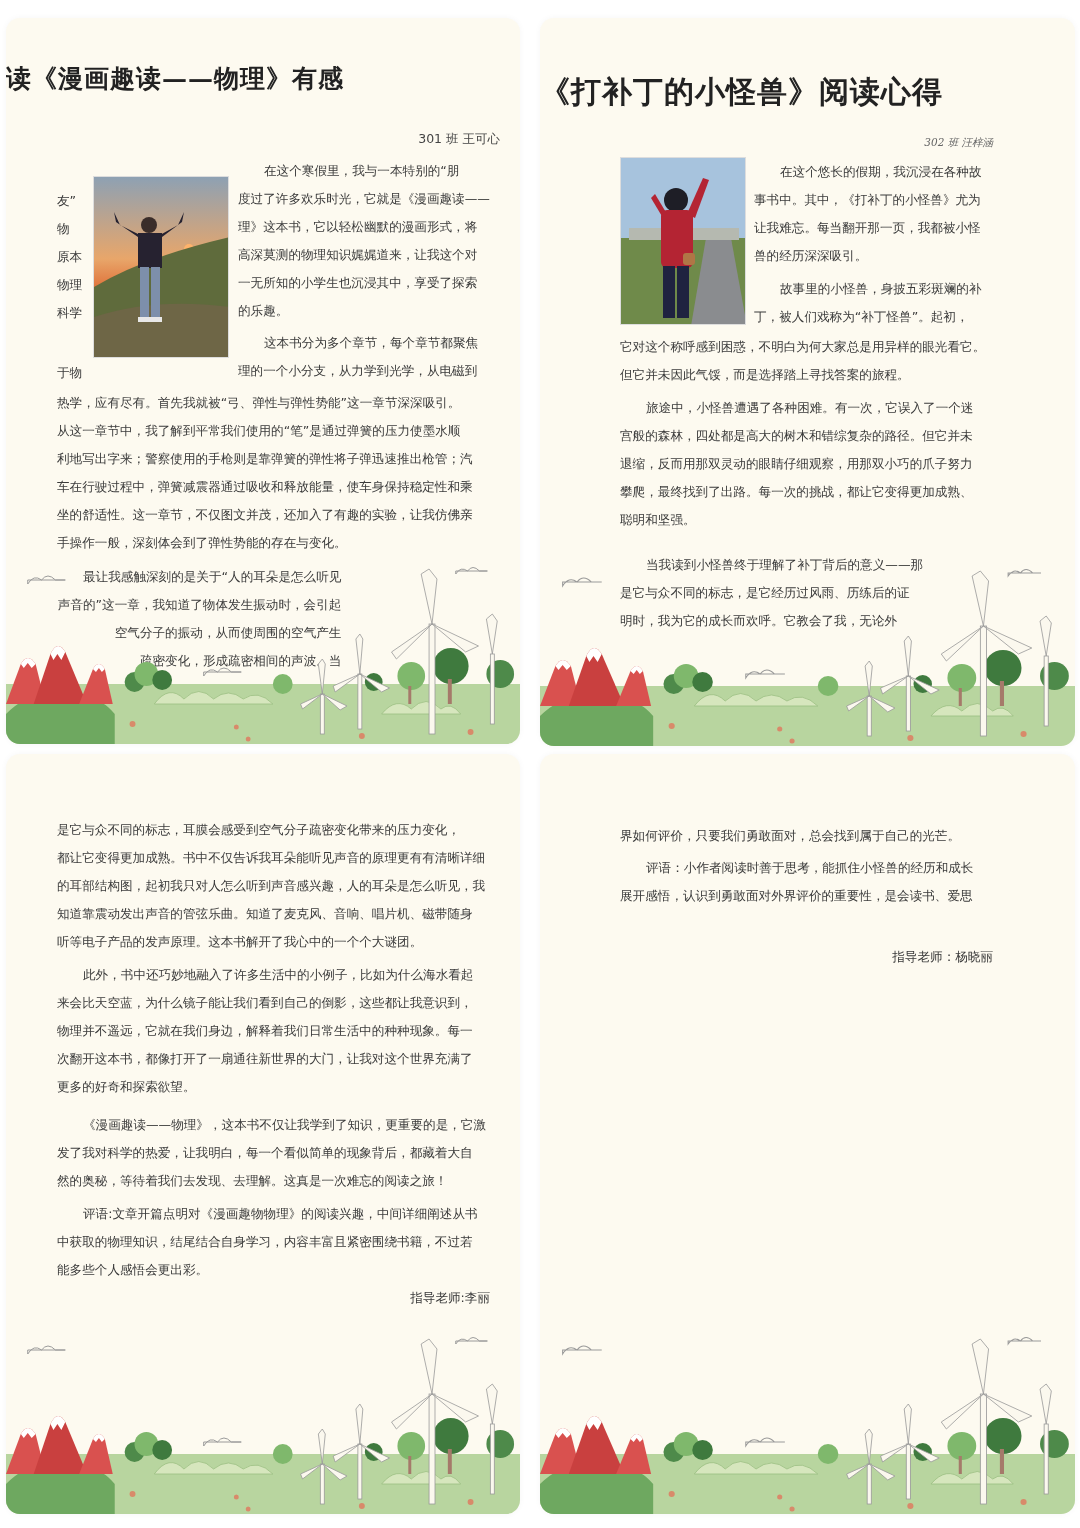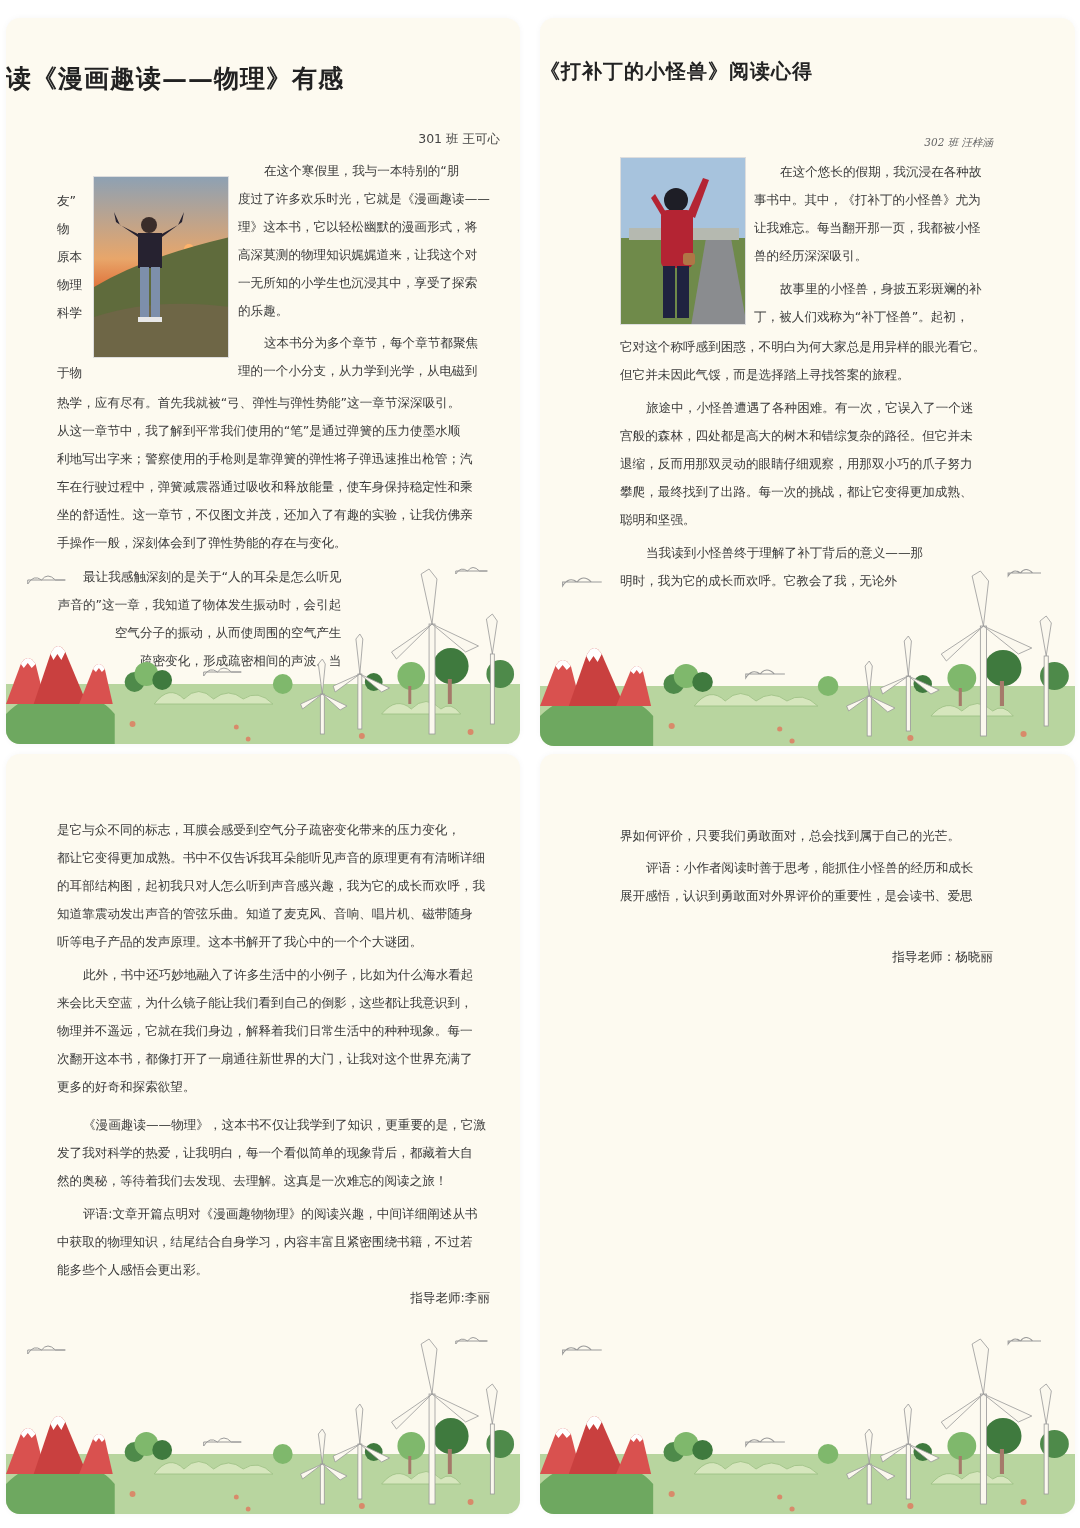--- a/index.html
+++ b/index.html
@@ -19,21 +19,21 @@
   #card4 { left: 540px; top: 754px; width: 535px; height: 760px; }
 
   .title {
     position: absolute; left: 0; right: 0;
     font-family: "DejaVu Serif", serif;
     font-weight: bold;
     color: #222;
     letter-spacing: 1px;
   }
   #card1 .title { top: 44px; font-size: 25px; }
-  #card2 .title { top: 40px; font-size: 20px; }
+  #card2 .title { top: 54px; font-size: 30px; }
 
   .byline { position: absolute; font-size: 12.5px; color: #444; }
   #card1 .byline { top: 113px; right: 20px; }
   #card2 .byline { top: 118px; right: 82px; font-family: "DejaVu Serif", serif; font-size: 10.5px; color: #666; font-style: italic; }
 
   .photo { position: absolute; border: 1px solid #ddd; overflow: hidden; }
   #photo1 { left: 87px; top: 158px; width: 136px; height: 182px; }
   #photo2 { left: 80px; top: 139px; width: 126px; height: 168px; }
 
   .text {
@@ -217,34 +217,35 @@
   </div>
 
   <div class="text" style="left:80px; top:315px;">
     <span class="line">它对这个称呼感到困惑，不明白为何大家总是用异样的眼光看它。</span>
     <span class="line">但它并未因此气馁，而是选择踏上寻找答案的旅程。</span>
     <span class="line indent" style="margin-top:5px">旅途中，小怪兽遭遇了各种困难。有一次，它误入了一个迷</span>
     <span class="line">宫般的森林，四处都是高大的树木和错综复杂的路径。但它并未</span>
     <span class="line">退缩，反而用那双灵动的眼睛仔细观察，用那双小巧的爪子努力</span>
     <span class="line">攀爬，最终找到了出路。每一次的挑战，都让它变得更加成熟、</span>
     <span class="line">聪明和坚强。</span>
-    <span class="line indent" style="margin-top:5px">当我读到小怪兽终于理解了补丁背后的意义——那</span>
+    <span class="line indent" style="margin-top:17px">当我读到小怪兽终于理解了补丁背后的意义——那</span>
+    <span class="line">是它与众不同的标志，是它经历过风雨、历练后的证</span>
     <span class="line">明时，我为它的成长而欢呼。它教会了我，无论外</span>
   </div>
 
   <svg class="scene" viewBox="0 0 520 180" height="180" preserveAspectRatio="none">
       <use href="#landscape"></use>
     </svg>
 </div>
 
 <div class="card" id="card3">
   <div class="text" style="left:51px; top:62px;">
     <span class="line">是它与众不同的标志，耳膜会感受到空气分子疏密变化带来的压力变化，</span>
     <span class="line">都让它变得更加成熟。书中不仅告诉我耳朵能听见声音的原理更有有清晰详细</span>
-    <span class="line">的耳部结构图，起初我只对人怎么听到声音感兴趣，我为它的成长而欢呼，我</span>
+    <span class="line">的耳部结构图，起初我只对人怎么听到声音感兴趣，人的耳朵是怎么听见，我</span>
     <span class="line">知道靠震动发出声音的管弦乐曲。知道了麦克风、音响、唱片机、磁带随身</span>
     <span class="line">听等电子产品的发声原理。这本书解开了我心中的一个个大谜团。</span>
     <span class="line indent" style="margin-top:5px">此外，书中还巧妙地融入了许多生活中的小例子，比如为什么海水看起</span>
     <span class="line">来会比天空蓝，为什么镜子能让我们看到自己的倒影，这些都让我意识到，</span>
     <span class="line">物理并不遥远，它就在我们身边，解释着我们日常生活中的种种现象。每一</span>
     <span class="line">次翻开这本书，都像打开了一扇通往新世界的大门，让我对这个世界充满了</span>
     <span class="line">更多的好奇和探索欲望。</span>
     <span class="line indent" style="margin-top:10px">《漫画趣读——物理》，这本书不仅让我学到了知识，更重要的是，它激</span>
     <span class="line">发了我对科学的热爱，让我明白，每一个看似简单的现象背后，都藏着大自</span>
     <span class="line">然的奥秘，等待着我们去发现、去理解。这真是一次难忘的阅读之旅！</span>

